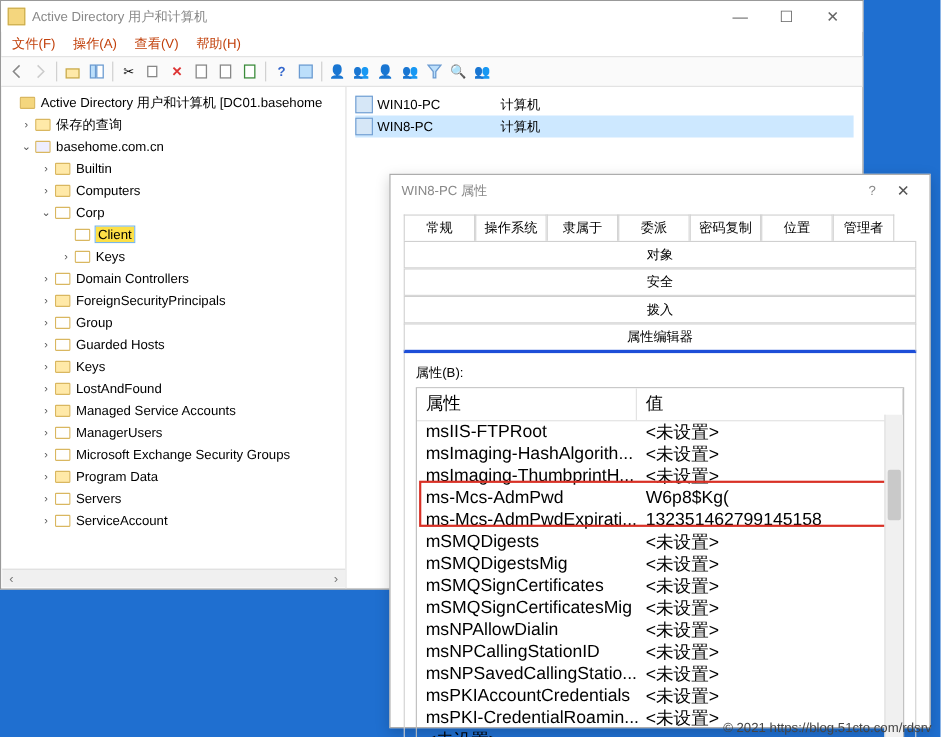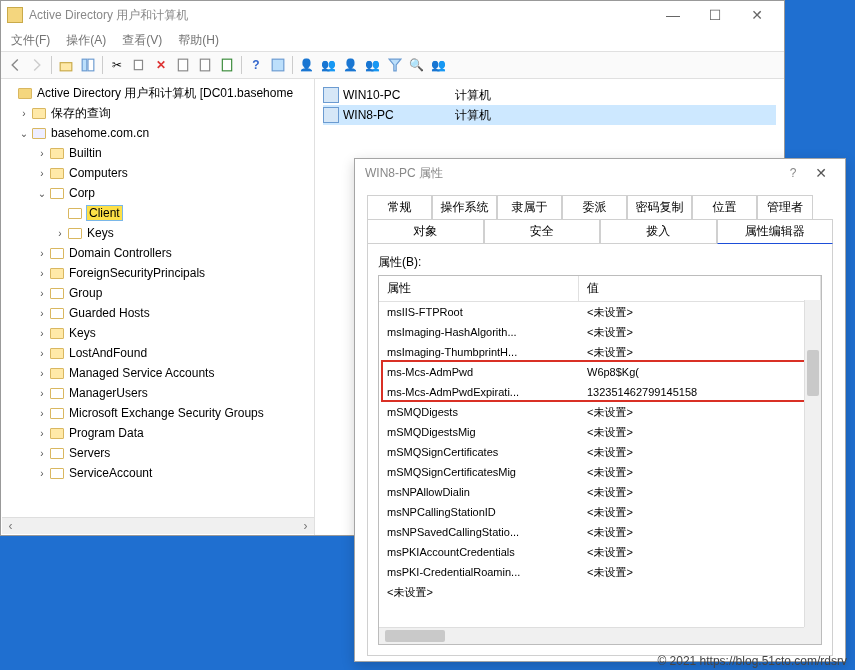--- a/index.html
+++ b/index.html
@@ -4,21 +4,21 @@
 <style>
 * { box-sizing: border-box; margin:0; padding:0; font-family: "Microsoft YaHei", "Segoe UI", Tahoma, sans-serif; }
 body { width:855px; height:670px; background:#1f6fd0; position:relative; overflow:hidden; font-size:12px; }
 .main-window { position:absolute; left:0; top:0; width:785px; height:536px; background:#fff; border:1px solid #999; }
 .titlebar { height:28px; display:flex; align-items:center; padding:0 6px; background:#fff; color:#888; }
 .titlebar .app-icon { width:16px; height:16px; background:#f4d67e; margin-right:6px; border:1px solid #c9aa4a;}
 .titlebar .title { flex:1; font-size:12px; }
 .titlebar .sysbtns { display:flex; gap:0; }
 .titlebar .sysbtn { width:42px; height:22px; display:flex; align-items:center; justify-content:center; color:#666; font-size:14px; }
 .menubar { height:22px; display:flex; gap:16px; padding:0 10px; align-items:center; font-size:12px; }
-.menubar span { color:#737373; }
+.menubar span { color:#c2410c; }
 .toolbar { height:28px; border-top:1px solid #e0e0e0; border-bottom:1px solid #e0e0e0; display:flex; align-items:center; padding:0 4px; gap:2px; background:#fafafa;}
 .tbtn { width:20px; height:20px; display:inline-flex; align-items:center; justify-content:center; font-size:12px;}
 .tbtn svg { width:14px; height:14px; }
 .tsep { width:1px; height:18px; background:#ccc; margin:0 2px; }
 .workspace { display:flex; height:calc(100% - 28px - 22px - 28px); }
 .tree-pane { width:314px; border-right:1px solid #e0e0e0; overflow:auto; padding:4px 0;}
 .tree-pane ul { list-style:none; }
 .tree-row { display:flex; align-items:center; height:20px; font-size:12px; cursor:default;}
 .tree-row .tw { width:14px; text-align:center; color:#555; font-size:10px; }
 .tree-row .ic { width:16px; height:16px; margin-right:4px; display:inline-flex; align-items:center; justify-content:center;}
@@ -36,31 +36,31 @@
 .dialog { position:absolute; left:354px; top:158px; width:492px; height:504px; background:#fff; border:1px solid #a5a5a5; box-shadow:0 4px 12px rgba(0,0,0,.18);}
 .dialog .dlg-title { height:28px; display:flex; align-items:center; padding:0 10px; color:#888; font-size:12px;}
 .dlg-title .tt { flex:1; }
 .dlg-title .help { width:28px; text-align:center; color:#888;}
 .dlg-title .close { width:28px; text-align:center; color:#555; font-size:14px;}
 .dlg-body { padding:8px 12px 0 12px; }
 .tabs2 { display:flex; flex-wrap:wrap; font-size:12px; }
 .tabs2 .tab { border:1px solid #d0d0d0; padding:3px 0; text-align:center; background:#fff; position:relative; }
 .tabs2 .row1 .tab { width:65px; border-bottom:none; }
 .tabs2 .row1 .tab.last{ width:56px;}
-.tabs2 .row2 { display:flex; width:100%; }
+.tabs2 .row2 { display:flex; width:100%;flex-direction:column; }
 .tabs2 .row2 .tab { flex:1; }
-.tabs2 .tab.active { background:#fff; border-bottom:1px solid #1d4ed8; z-index:1;}
+.tabs2 .tab.active { background:#fff; border-bottom:3px solid #1d4ed8; z-index:1;}
 .dlg-inner { border:1px solid #d0d0d0; border-top:none; padding:10px 10px; height:412px;}
 .attr-label { font-size:12px; margin-bottom:4px; display:block;}
 .attr-box { border:1px solid #bcbcbc; height:370px; position:relative; overflow:hidden; }
 .attr-head { display:flex; background:#fff; border-bottom:1px solid #e0e0e0;}
-.attr-head span { padding:4px 8px; font-size:12px; border-right:1px solid #e0e0e0;}
+.attr-head span { padding:4px 8px; font-size:16px; border-right:1px solid #e0e0e0;}
 .attr-head .ca{ width:200px;} .attr-head .cb{flex:1;}
 .attr-list { overflow:hidden; }
-.attr-row { display:flex; font-size:11px; height:20px; align-items:center; padding-left:8px;}
+.attr-row { display:flex; font-size:16px; height:20px; align-items:center; padding-left:8px;}
 .attr-row .ca{ width:200px; overflow:hidden; text-overflow:ellipsis; white-space:nowrap;}
 .attr-row .cb{ flex:1; }
 .hl-box { position:absolute; border:2px solid #d93025; pointer-events:none; }
 .scrollbar-v { position:absolute; right:0; top:24px; bottom:17px; width:17px; background:#f0f0f0; border-left:1px solid #dedede;}
 .scrollbar-v .thumb{ position:absolute; left:2px; right:2px; top:50px; height:46px; background:#c9c9c9; border-radius:2px;}
 .scrollbar-h { position:absolute; left:0; right:17px; bottom:0; height:17px; background:#f0f0f0; border-top:1px solid #dedede;}
 .scrollbar-h .thumb{ position:absolute; top:2px; bottom:2px; left:6px; width:60px; background:#c9c9c9; border-radius:2px;}
 .sb-corner { position:absolute; right:0; bottom:0; width:17px; height:17px; background:#f0f0f0;}
 .watermark { position:absolute; right:8px; bottom:2px; font-size:12px; color:#444; background:rgba(255,255,255,0);}
 .main-sb-h { height:17px; background:#f0f0f0; border-top:1px solid #dedede; display:flex; align-items:center;}

